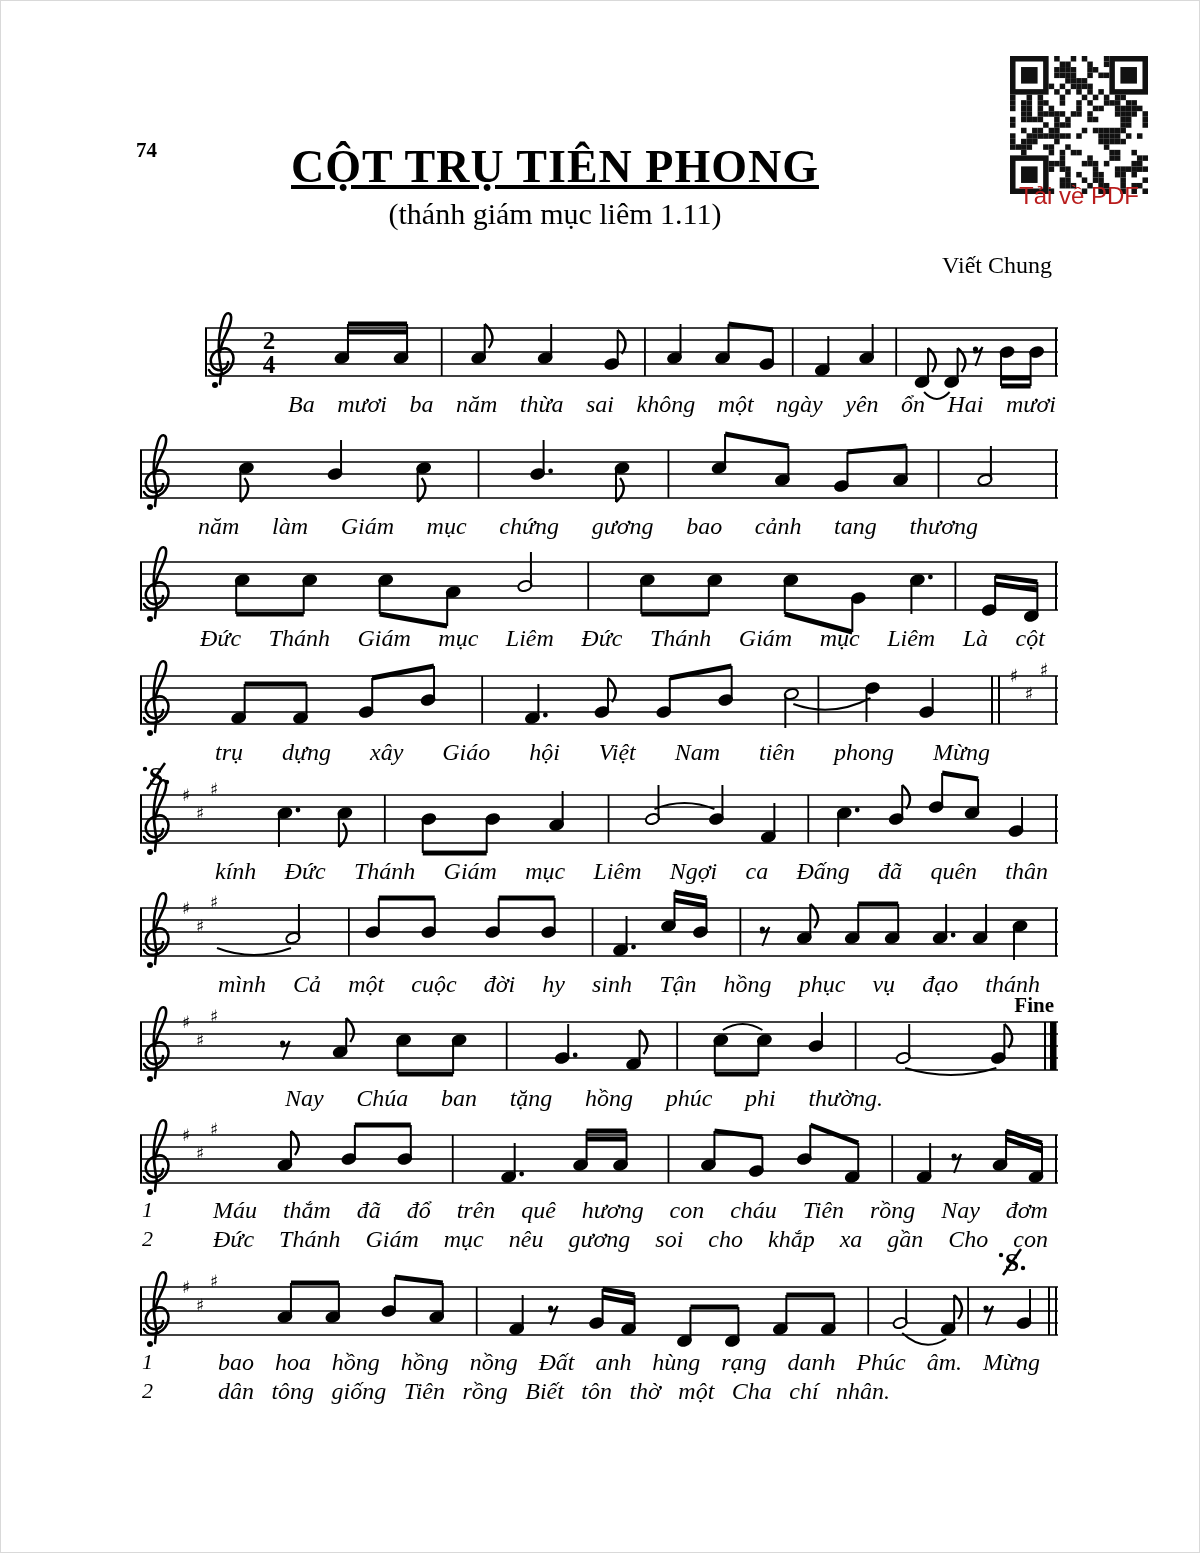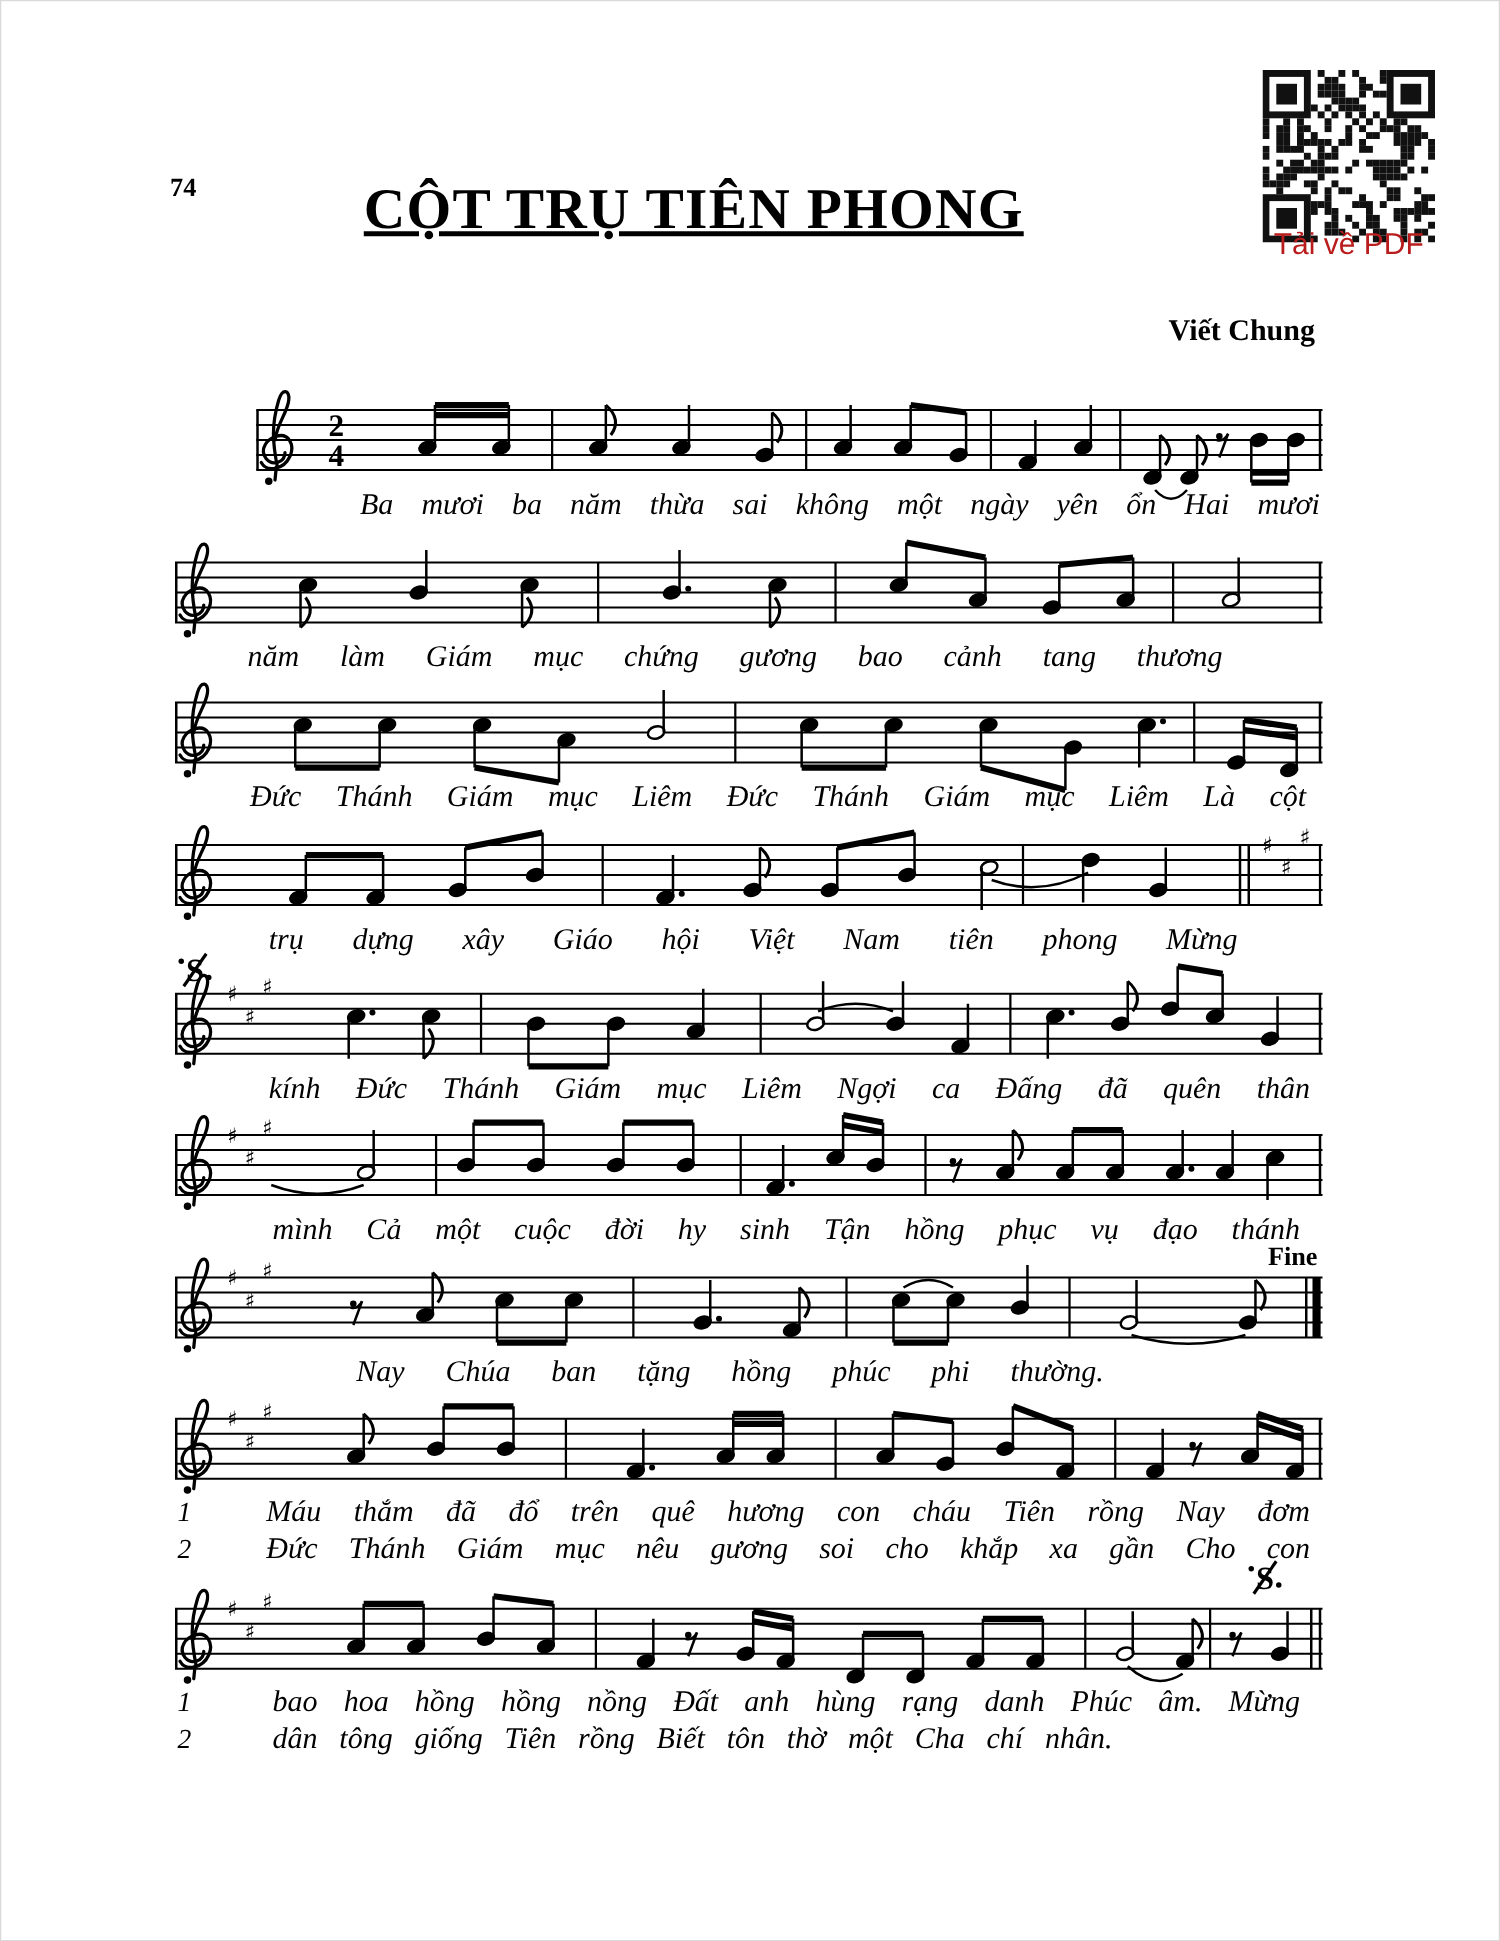--- a/index.html
+++ b/index.html
@@ -3,36 +3,37 @@
 <meta charset="utf-8">
 <style>
   html,body{margin:0;padding:0;background:#ffffff;}
   .page{position:relative;width:1200px;height:1553px;background:#fff;overflow:hidden;
         font-family:"Liberation Serif","DejaVu Serif",serif;color:#000;
         box-shadow:inset 0 0 0 1px #d9d9d9;}
   .pageno{position:absolute;left:136px;top:138px;font-size:21px;font-weight:bold;}
   .title{position:absolute;left:0;right:90px;top:140px;text-align:center;
          font-size:46px;font-weight:bold;letter-spacing:1px;text-decoration:underline;}
   .subtitle{position:absolute;left:0;right:90px;top:197px;text-align:center;font-size:30px;}
-  .composer{position:absolute;right:148px;top:252px;font-size:24px;font-weight:bold;}
+  .composer{position:absolute;right:148px;top:252px;font-size:24px;font-weight:normal;}
   .qrbox{position:absolute;left:1010px;top:56px;width:138px;height:138px;}
   .qrlabel{position:absolute;left:1000px;top:182px;width:158px;text-align:center;
            font-family:"Liberation Sans","DejaVu Sans",sans-serif;font-size:24px;color:#b91c1c;}
   .system{position:absolute;}
   .system svg{position:absolute;left:0;top:0;overflow:visible;}
   .lyr{position:absolute;display:flex;justify-content:space-between;white-space:nowrap;
        font-style:italic;font-size:24px;line-height:27px;text-align:right;}
   .vnum{position:absolute;left:2px;font-style:italic;font-size:22px;}
 </style>
 </head>
 <body>
 
 <div class="page">
   <div class="pageno">74</div>
   <div class="title">CỘT TRỤ TIÊN PHONG</div>
+  <div class="subtitle">(thánh giám mục liêm 1.11)</div>
   <div class="composer">Viết Chung</div>
   <div class="qrbox"><svg id="qrsvg" width="138" height="138">
         <rect x="44.16" y="0.00" width="5.52" height="5.52" fill="#111"></rect>
         <rect x="60.72" y="0.00" width="5.52" height="5.52" fill="#111"></rect>
         <rect x="71.76" y="0.00" width="5.52" height="5.52" fill="#111"></rect>
         <rect x="93.84" y="0.00" width="5.52" height="5.52" fill="#111"></rect>
         <rect x="49.68" y="5.52" width="5.52" height="5.52" fill="#111"></rect>
         <rect x="55.20" y="5.52" width="5.52" height="5.52" fill="#111"></rect>
         <rect x="77.28" y="5.52" width="5.52" height="5.52" fill="#111"></rect>
         <rect x="93.84" y="5.52" width="5.52" height="5.52" fill="#111"></rect>

